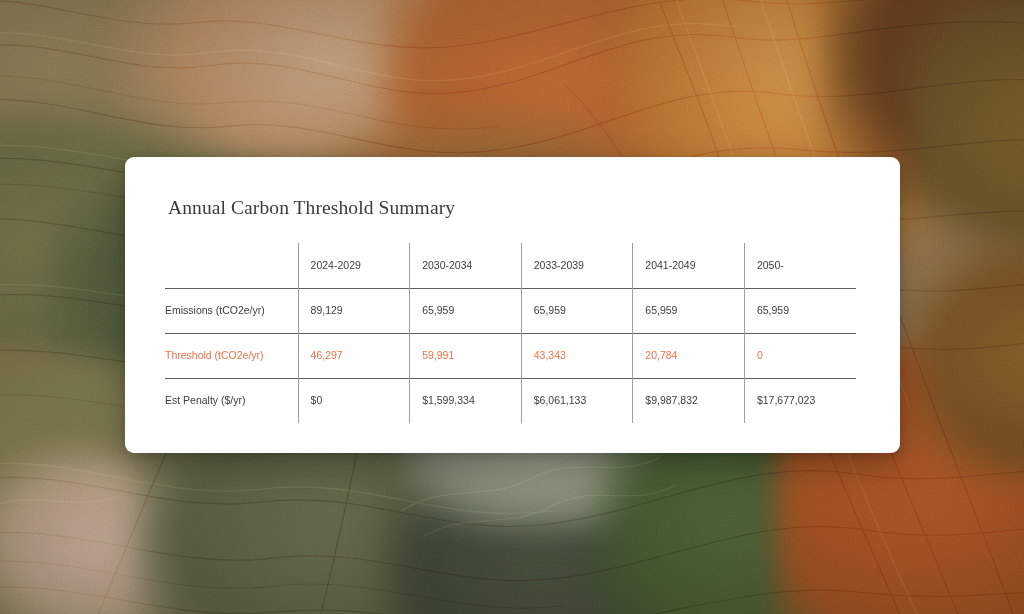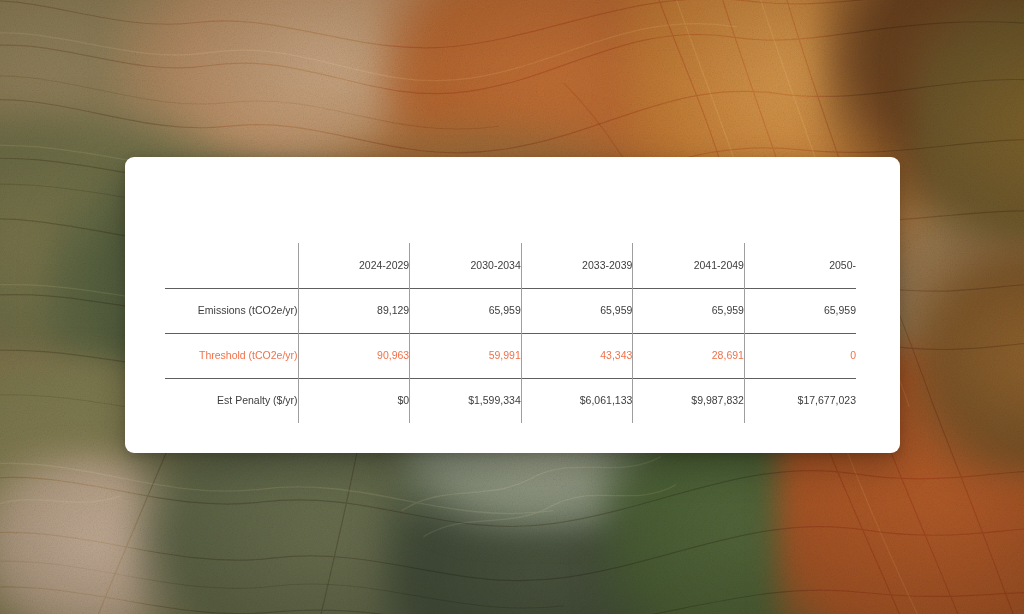--- a/index.html
+++ b/index.html
@@ -97,21 +97,21 @@
 
   #summary-table col.label-col { width: 133px; }
   #summary-table col.data-col  { width: 111.5px; }
 
   #summary-table th,
   #summary-table td {
     font-family: "Liberation Sans", sans-serif;
     font-size: 10.5px;
     font-weight: 400;
     color: #3d3d3d;
-    text-align: right;
+    text-align: left;
     vertical-align: middle;
     padding: 0 0 0 12px;
     height: 45px;
     line-height: 1.2;
     white-space: nowrap;
   }
 
   #summary-table th { color: #3d3d3d; }
 
   
@@ -235,20 +235,21 @@
       </defs>
       <rect width="1024" height="614" filter="url(#noise)"></rect>
     </svg>
 
     <div class="vign"></div>
   </div>
 </div>
 
 <div id="card">
 
+  <div id="card-title">Annual Carbon Threshold Summary</div>
 
   <table id="summary-table">
     <colgroup>
       <col class="label-col">
       <col class="data-col">
       <col class="data-col">
       <col class="data-col">
       <col class="data-col">
       <col class="data-col">
     </colgroup>
@@ -269,24 +270,24 @@
         <td class="rowlabel">Emissions (tCO2e/yr)</td>
         <td class="sep">89,129</td>
         <td class="sep">65,959</td>
         <td class="sep">65,959</td>
         <td class="sep">65,959</td>
         <td class="sep">65,959</td>
       </tr>
 
       <tr class="ruled accent-row">
         <td class="rowlabel">Threshold (tCO2e/yr)</td>
-        <td class="sep">90,963</td>
+        <td class="sep">46,297</td>
         <td class="sep">59,991</td>
         <td class="sep">43,343</td>
-        <td class="sep">28,691</td>
+        <td class="sep">20,784</td>
         <td class="sep">0</td>
       </tr>
 
       <tr class="ruled">
         <td class="rowlabel">Est Penalty ($/yr)</td>
         <td class="sep">$0</td>
         <td class="sep">$1,599,334</td>
         <td class="sep">$6,061,133</td>
         <td class="sep">$9,987,832</td>
         <td class="sep">$17,677,023</td>

